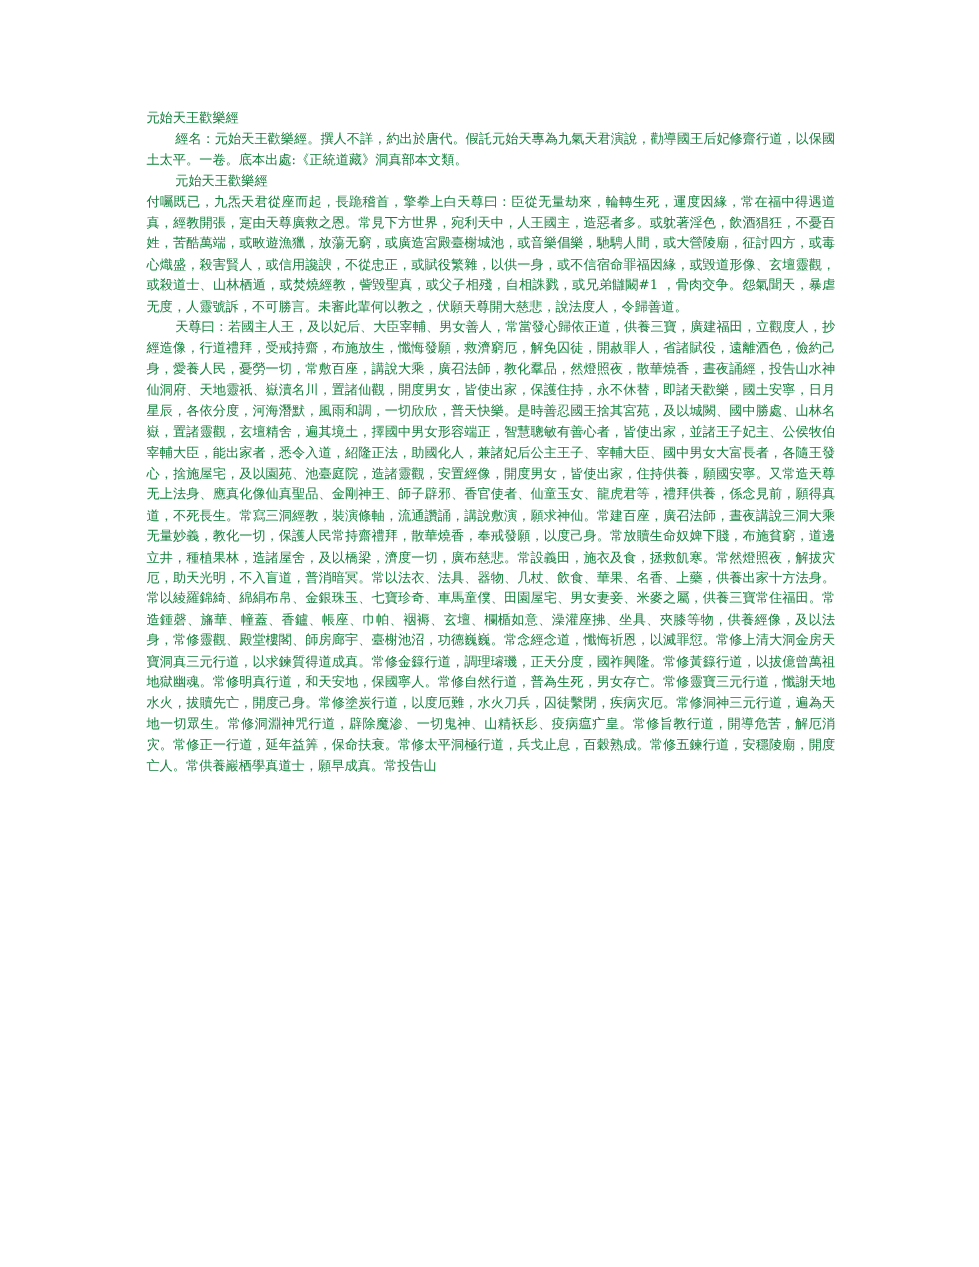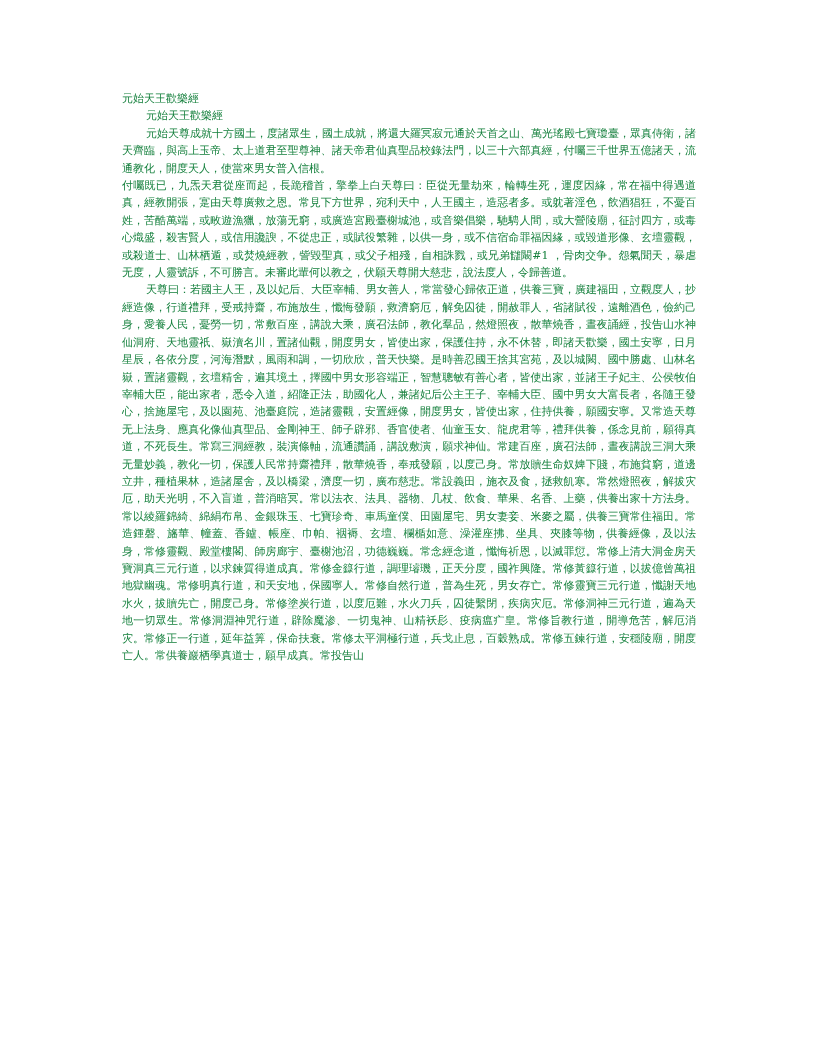--- a/index.html
+++ b/index.html
@@ -49,24 +49,24 @@
   }
 </style>
 </head>
 <body>
 
 <div class="page">
   <div class="text-body">
 
     <p class="para noindent">元始天王歡樂經</p>
 
+    <p class="para indent">經名：元始天王歡樂經。撰人不詳，約出於唐代。假託元始天專為九氣天君演說，勸導國王后妃修齋行道，以保國土太平。一卷。底本出處:《正統道藏》洞真部本文類。</p>
 
     <p class="para indent">元始天王歡樂經</p>
 
-    <p class="para indent">元始天尊成就十方國土，度諸眾生，國土成就，將還大羅冥寂元通於天首之山、萬光瑤殿七寶瓊臺，眾真侍衛，諸天齊臨，與高上玉帝、太上道君至聖尊神、諸天帝君仙真聖品校錄法門，以三十六部真經，付囑三千世界五億諸天，流通教化，開度天人，使當來男女普入信根。</p>
 
     <p class="para noindent">付囑既已，九炁天君從座而起，長跪稽首，擎拳上白天尊曰：臣從无量劫來，輪轉生死，運度因緣，常在福中得遇道真，經教開張，寔由天尊廣救之恩。常見下方世界，宛利天中，人王國主，造惡者多。或躭著淫色，飲酒猖狂，不憂百姓，苦酷萬端，或畋遊漁獵，放蕩无窮，或廣造宮殿臺榭城池，或音樂倡樂，馳騁人間，或大營陵廟，征討四方，或毒心熾盛，殺害賢人，或信用讒諛，不從忠正，或賦役繁雜，以供一身，或不信宿命罪福因緣，或毀道形像、玄壇靈觀，或殺道士、山林栖遁，或焚燒經教，訾毀聖真，或父子相殘，自相誅戮，或兄弟讎闞#1 ，骨肉交争。怨氣聞天，暴虐无度，人靈號訴，不可勝言。未審此輩何以教之，伏願天尊開大慈悲，說法度人，令歸善道。</p>
 
 
     <p class="para indent">天尊曰：若國主人王，及以妃后、大臣宰輔、男女善人，常當發心歸依正道，供養三寶，廣建福田，立觀度人，抄經造像，行道禮拜，受戒持齋，布施放生，懺悔發願，救濟窮厄，解免囚徒，開赦罪人，省諸賦役，遠離酒色，儉約己身，愛養人民，憂勞一切，常敷百座，講說大乘，廣召法師，教化羣品，然燈照夜，散華燒香，晝夜誦經，投告山水神仙洞府、天地靈祇、嶽瀆名川，置諸仙觀，開度男女，皆使出家，保護住持，永不休替，即諸天歡樂，國土安寧，日月星辰，各依分度，河海潛默，風雨和調，一切欣欣，普天快樂。是時善忍國王捨其宮苑，及以城闕、國中勝處、山林名嶽，置諸靈觀，玄壇精舍，遍其境土，擇國中男女形容端正，智慧聰敏有善心者，皆使出家，並諸王子妃主、公侯牧伯宰輔大臣，能出家者，悉令入道，紹隆正法，助國化人，兼諸妃后公主王子、宰輔大臣、國中男女大富長者，各隨王發心，捨施屋宅，及以園苑、池臺庭院，造諸靈觀，安置經像，開度男女，皆使出家，住持供養，願國安寧。又常造天尊无上法身、應真化像仙真聖品、金剛神王、師子辟邪、香官使者、仙童玉女、龍虎君等，禮拜供養，係念見前，願得真道，不死長生。常寫三洞經教，裝演條軸，流通讚誦，講說敷演，願求神仙。常建百座，廣召法師，晝夜講說三洞大乘无量妙義，教化一切，保護人民常持齋禮拜，散華燒香，奉戒發願，以度己身。常放贖生命奴婢下賤，布施貧窮，道邊立井，種植果林，造諸屋舍，及以橋梁，濟度一切，廣布慈悲。常設義田，施衣及食，拯救飢寒。常然燈照夜，解拔灾厄，助天光明，不入盲道，普消暗冥。常以法衣、法具、器物、几杖、飲食、華果、名香、上藥，供養出家十方法身。常以綾羅錦綺、綿絹布帛、金銀珠玉、七寶珍奇、車馬童僕、田園屋宅、男女妻妾、米麥之屬，供養三寶常住福田。常造鍾磬、旛華、幢蓋、香鑪、帳座、巾帕、裀褥、玄壇、欄楯如意、澡灌座拂、坐具、夾膝等物，供養經像，及以法身，常修靈觀、殿堂樓閣、師房廊宇、臺榭池沼，功德巍巍。常念經念道，懺悔祈恩，以滅罪愆。常修上清大洞金房天寶洞真三元行道，以求鍊質得道成真。常修金籙行道，調理璿璣，正天分度，國祚興隆。常修黃籙行道，以拔億曾萬祖地獄幽魂。常修明真行道，和天安地，保國寧人。常修自然行道，普為生死，男女存亡。常修靈寶三元行道，懺謝天地水火，拔贖先亡，開度己身。常修塗炭行道，以度厄難，水火刀兵，囚徒繫閉，疾病灾厄。常修洞神三元行道，遍為天地一切眾生。常修洞淵神咒行道，辟除魔渗、一切鬼神、山精袄髟、疫病瘟疒皇。常修旨教行道，開導危苦，解厄消灾。常修正一行道，延年益筭，保命扶衰。常修太平洞極行道，兵戈止息，百穀熟成。常修五鍊行道，安穩陵廟，開度亡人。常供養巖栖學真道士，願早成真。常投告山</p>
 
   </div>
 </div>
 
 </body></html>

